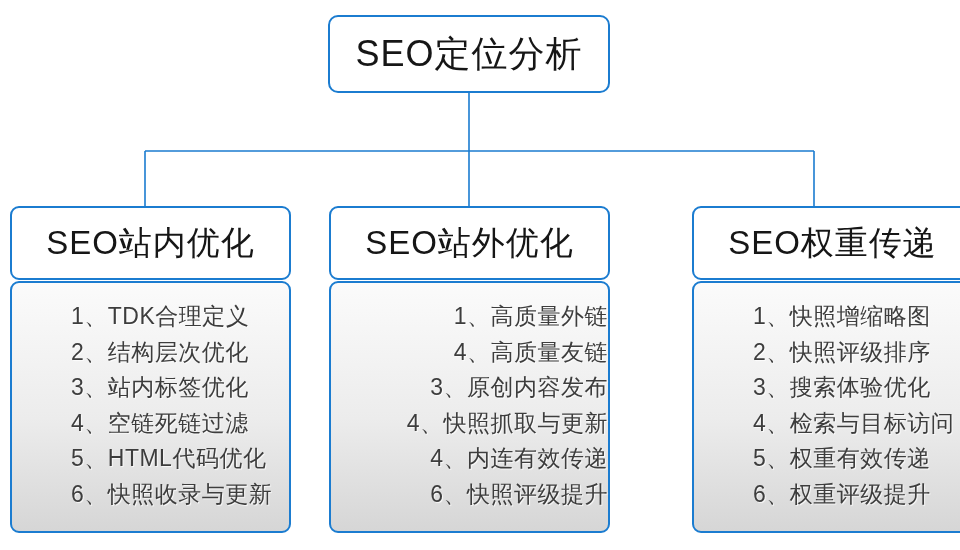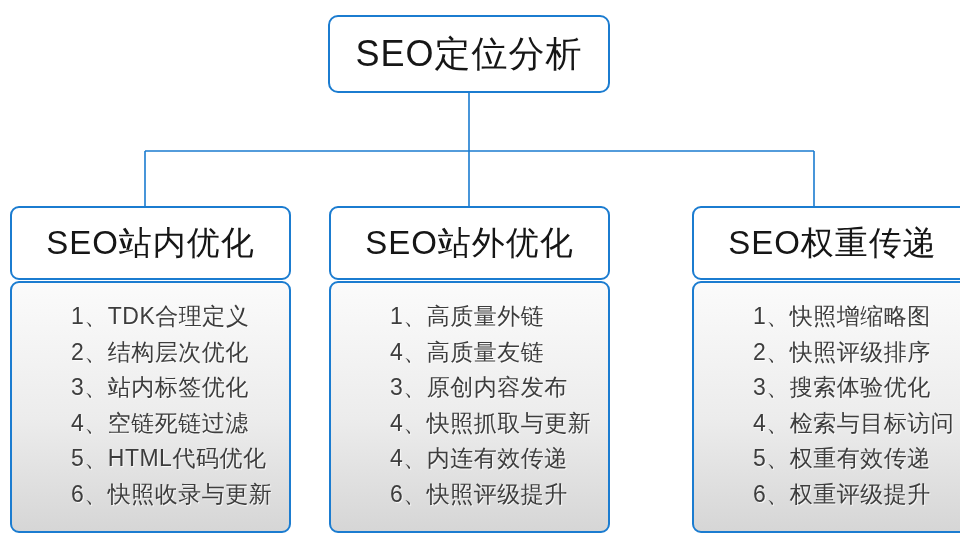--- a/index.html
+++ b/index.html
@@ -36,21 +36,21 @@
     border-radius: 10px;
     display: flex; align-items: center; justify-content: center;
     font-size: 36px;
     color: var(--header-text, #161616);
     letter-spacing: 1px;
     white-space: nowrap;
   }
 
   .column { position: absolute; top: 206px; width: 281px; }
   .col-0 { left: 10px; }
-  .col-1 { left: 329px; }
+  .col-1 { left: 329px; text-align: right; }
   .col-2 { left: 692px; }
 
   .col-header {
     height: 74px;
     background: #ffffff;
     border: 2px solid var(--accent, #1b7cd0);
     border-radius: 9px;
     display: flex; align-items: center; justify-content: center;
     font-size: 33px;
     color: var(--header-text, #161616);

